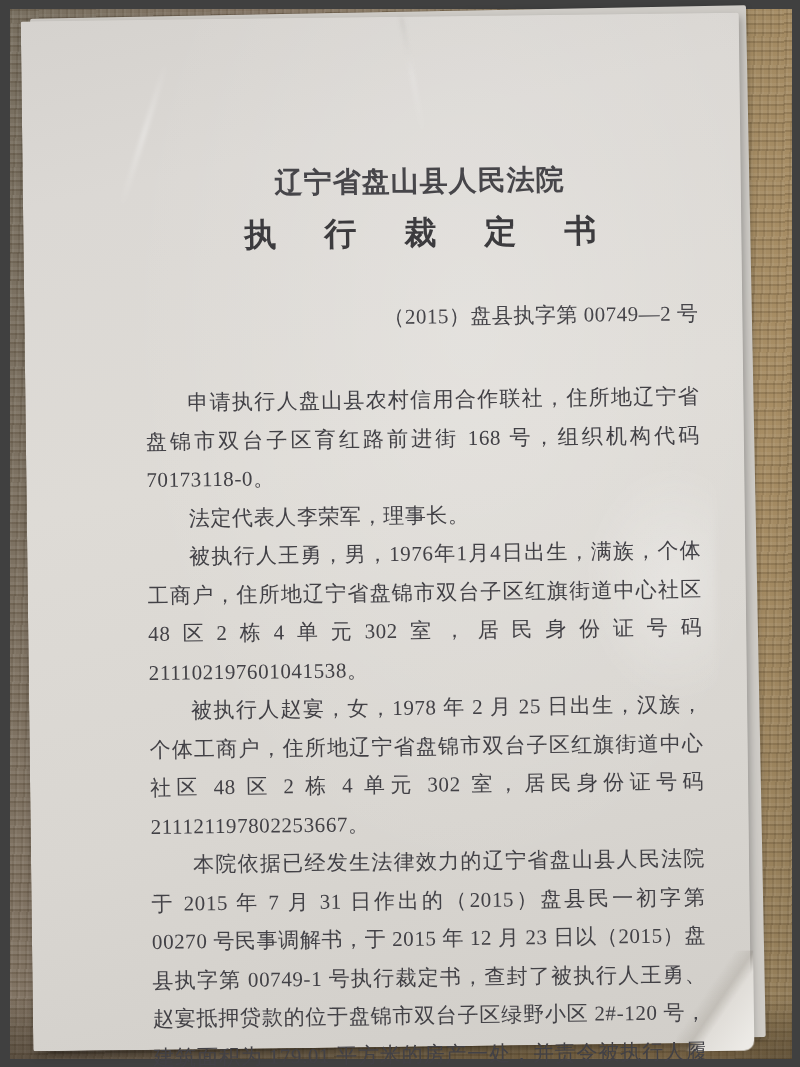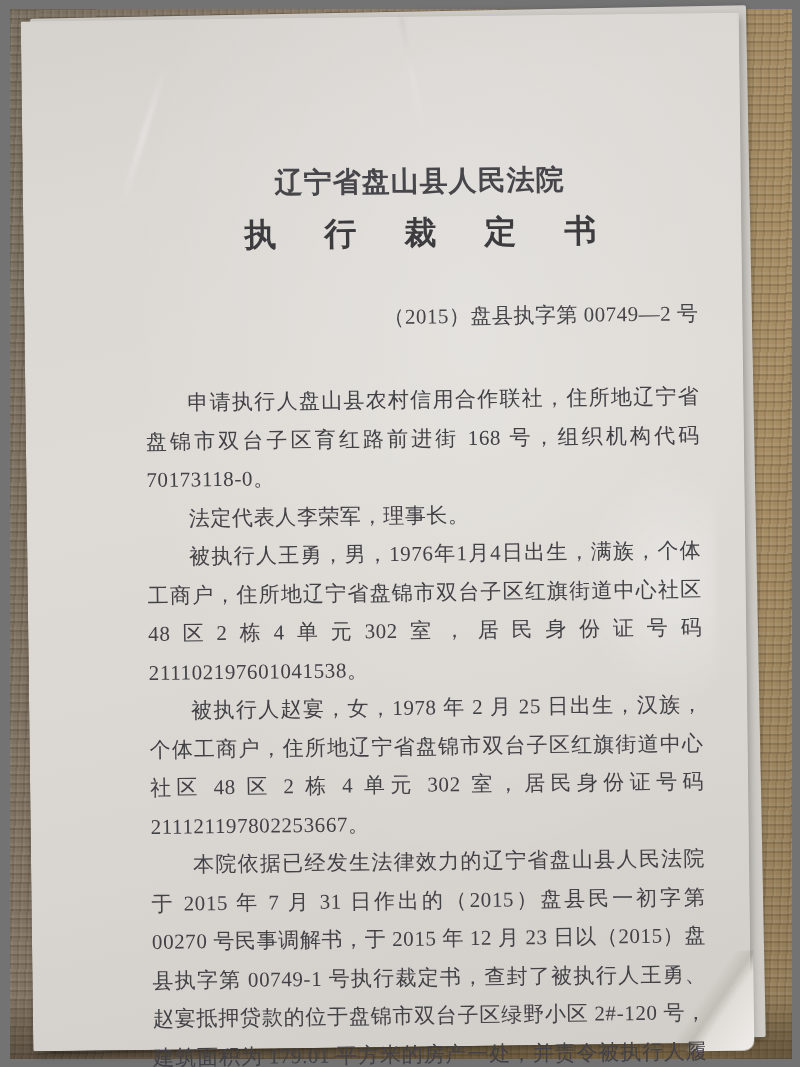--- a/index.html
+++ b/index.html
@@ -7,21 +7,21 @@
     padding: 0;
     width: 800px;
     height: 1067px;
     overflow: hidden;
     font-family: "Liberation Serif", "DejaVu Serif", serif;
   }
   #scene {
     position: relative;
     width: 800px;
     height: 1067px;
-    background: #737373; 
+    background: #404040; 
   }
   
   .desk {
     position: absolute;
     left: 10px; top: 9px; right: 8px; bottom: 8px;
     background:
       linear-gradient(0deg, rgba(35,26,14,0.40) 0, rgba(35,26,14,0.28) 2.2%, rgba(0,0,0,0) 6%),
       repeating-linear-gradient(179deg, rgba(52,38,20,0.16) 0 2px, rgba(0,0,0,0) 2px 6px, rgba(255,255,255,0.05) 6px 9px),
       repeating-linear-gradient(92deg, rgba(46,34,18,0.10) 0 2px, rgba(255,255,255,0.04) 2px 4px, rgba(0,0,0,0) 4px 8px),
       linear-gradient(100deg, #786f60 0%, #837463 26%, #8d7c63 45%, #9d8660 70%, #a78d64 86%, #8e7956 100%);

